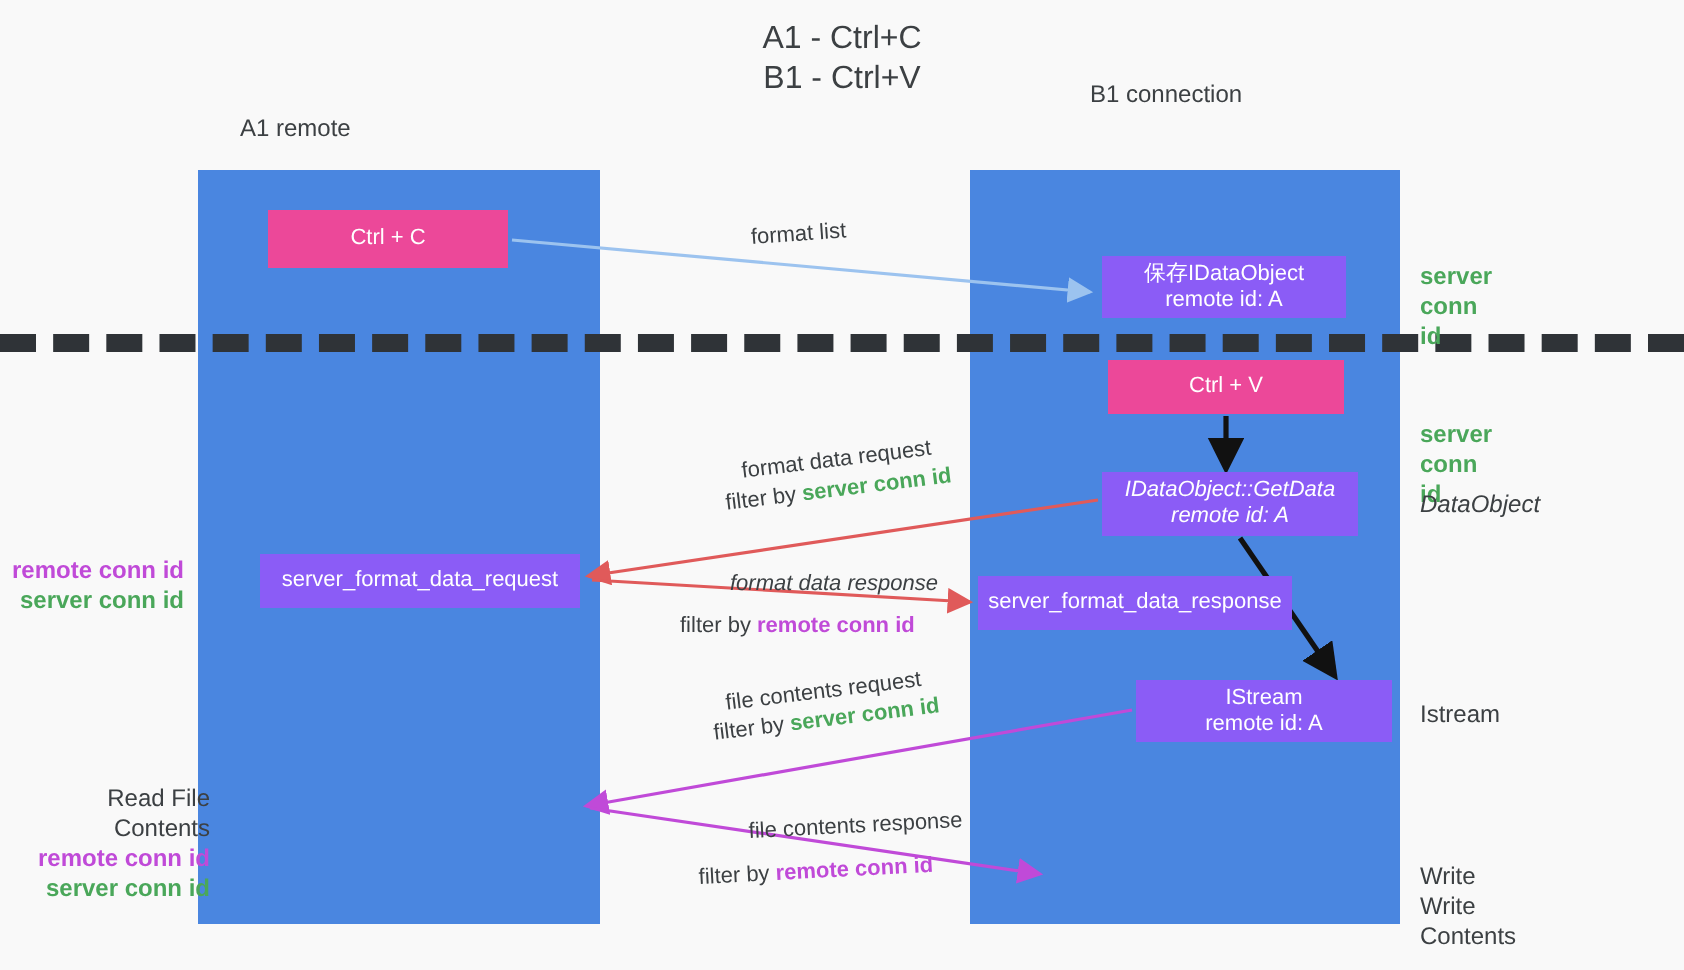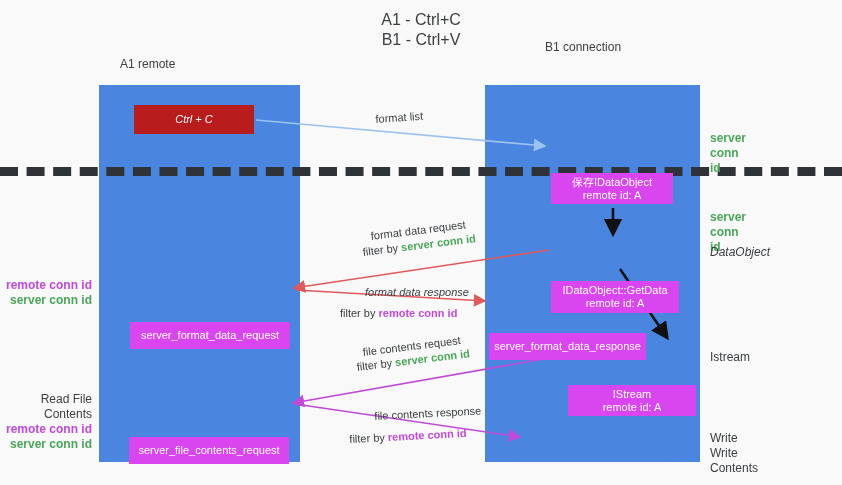--- a/index.html
+++ b/index.html
@@ -38,27 +38,27 @@
     border-top:9px dashed #2f3337;
   }
 
   
   .node{
     box-sizing:border-box;
     display:flex;align-items:center;justify-content:center;
     text-align:center;color:#fff;font-size:11px;line-height:13px;
     white-space:pre-line;
   }
-  .green{background:#b91c1c;font-style:italic;}
-  .orange{background:#d946ef;margin-top:45px;}
+  .green{background:#ec4899;}
+  .orange{background:#8b5cf6;}
 
   #n-ctrlc{left:134px;top:105px;width:120px;height:29px;}
   #n-save{left:551px;top:128px;width:122px;height:31px;}
   #n-ctrlv{left:554px;top:180px;width:118px;height:27px;}
-  #n-getdata{left:551px;top:236px;width:128px;height:32px;}
+  #n-getdata{left:551px;top:236px;width:128px;height:32px;font-style:italic;}
   #n-fmt-req{left:130px;top:277px;width:160px;height:27px;}
   #n-fmt-resp{left:489px;top:288px;width:157px;height:27px;}
   #n-istream{left:568px;top:340px;width:128px;height:31px;}
   #n-file-req{left:129px;top:392px;width:160px;height:27px;}
   #n-file-resp{left:524px;top:424px;width:160px;height:27px;}
 
   
   .ann{font-size:12px;line-height:15px;color:#3c4043;}
   .ann-green{color:#4aa75a;font-weight:bold;}
   #ann-srv1{left:710px;top:131px;}
@@ -66,21 +66,21 @@
   #ann-dataobject{left:710px;top:245px;font-style:italic;}
   #ann-istream{left:710px;top:350px;}
   #ann-write{left:710px;top:431px;}
 
   
   .left-ann{font-size:12px;line-height:15px;text-align:right;}
   .m{color:#c04ad8;font-weight:bold;}
   .g{color:#4aa75a;font-weight:bold;}
   .d{color:#3c4043;}
   #lann-mid{left:0px;top:278px;width:92px;}
-  #lann-bot{left:0px;top:392px;width:92px;}
+  #lann-bot{left:0px;top:392px;width:92px;padding-left:13px;}
 
   
   .alabel{
     font-size:11px;line-height:14px;color:#3c4043;white-space:nowrap;
     transform-origin:left top;
   }
   #lbl-formatlist{left:375px;top:112px;transform:rotate(-4deg);}
   #lbl-fdr1{left:370px;top:229px;transform:rotate(-7deg);}
   #lbl-fdr2{left:362px;top:245px;transform:rotate(-7deg);}
   #lbl-fdresp1{left:365px;top:285px;font-style:italic;}
@@ -138,27 +138,27 @@
     <line x1="566" y1="355" x2="293" y2="403" stroke="#c04ad8" stroke-width="1.6" marker-end="url(#ar-mag)"></line>
 
     <line x1="295" y1="404" x2="520" y2="437" stroke="#c04ad8" stroke-width="1.6" marker-end="url(#ar-mag)"></line>
   </svg>
 
   <div class="abs" id="divider"></div>
 
   <div class="abs node green" id="n-ctrlc">Ctrl + C</div>
   <div class="abs node orange" id="n-save">保存IDataObject
 remote id: A</div>
+  <div class="abs node green" id="n-ctrlv">Ctrl + V</div>
   <div class="abs node orange" id="n-getdata">IDataObject::GetData
 remote id: A</div>
   <div class="abs node orange" id="n-fmt-req">server_format_data_request</div>
   <div class="abs node orange" id="n-fmt-resp">server_format_data_response</div>
   <div class="abs node orange" id="n-istream">IStream
 remote id: A</div>
-  <div class="abs node orange" id="n-file-req">server_file_contents_request</div>
 
   <div class="abs ann ann-green" id="ann-srv1">server conn id</div>
   <div class="abs ann ann-green" id="ann-srv2">server conn id</div>
   <div class="abs ann" id="ann-dataobject">DataObject</div>
   <div class="abs ann" id="ann-istream">Istream</div>
   <div class="abs ann" id="ann-write">Write Write Contents</div>
 
   <div class="abs left-ann" id="lann-mid">
     <div class="m">remote conn id</div>
     <div class="g">server conn id</div>

